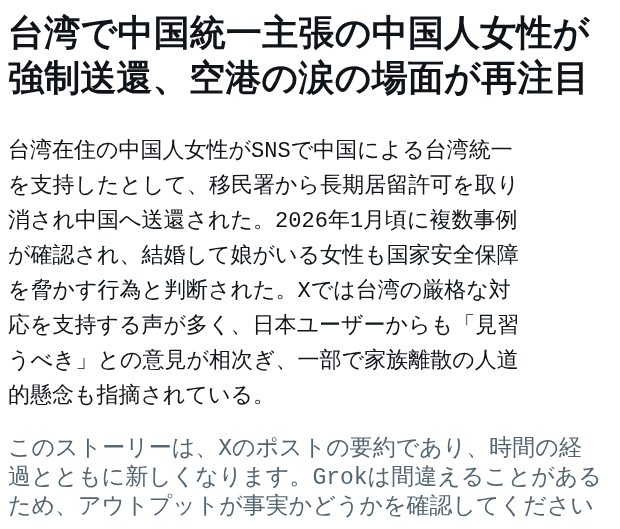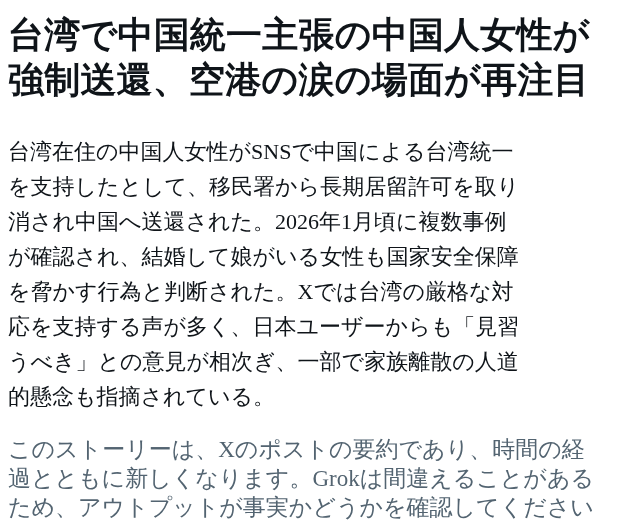--- a/index.html
+++ b/index.html
@@ -6,21 +6,21 @@
     margin: 0;
     padding: 0;
     background: #ffffff;
   }
   .page {
     position: relative;
     width: 620px;
     height: 529px;
     overflow: hidden;
     background: var(--background, #ffffff);
-    font-family: Liberation Serif, serif;
+    font-family: Liberation Mono, monospace;
   }
   .story {
     position: absolute;
     top: 0;
     left: 0;
     right: 0;
   }
   .headline {
     margin: 13px 8px 0 8px;
     font-size: 36px;

